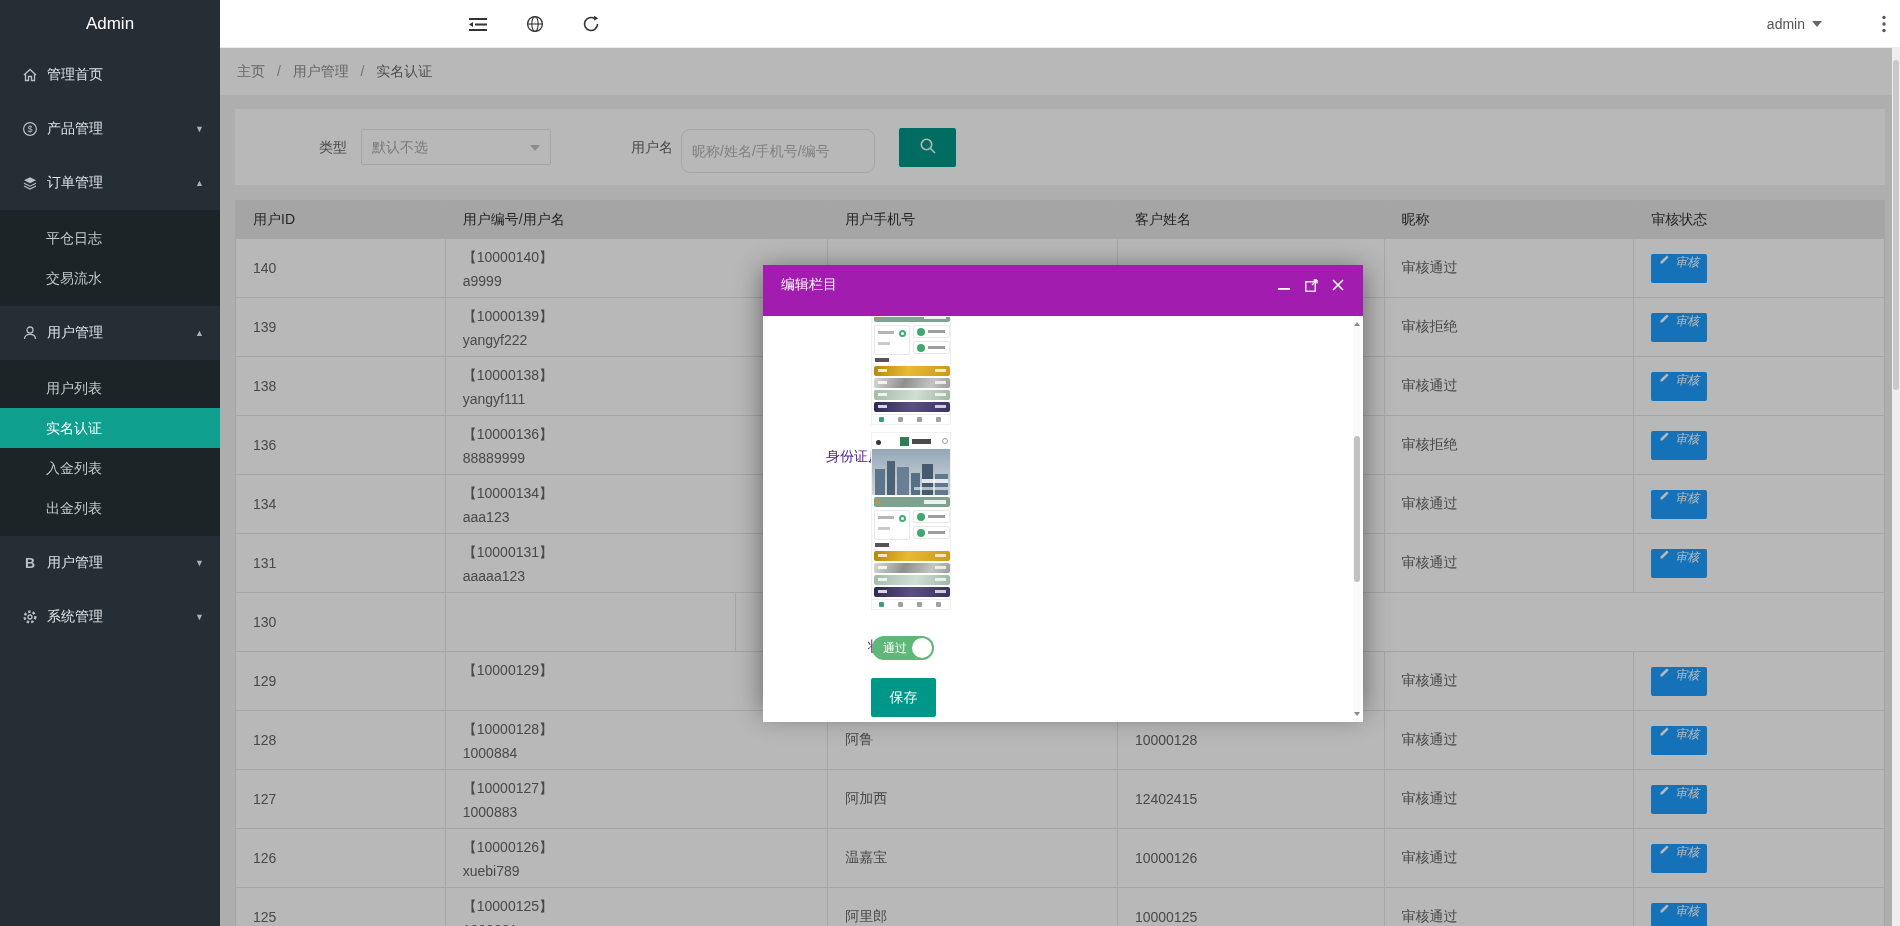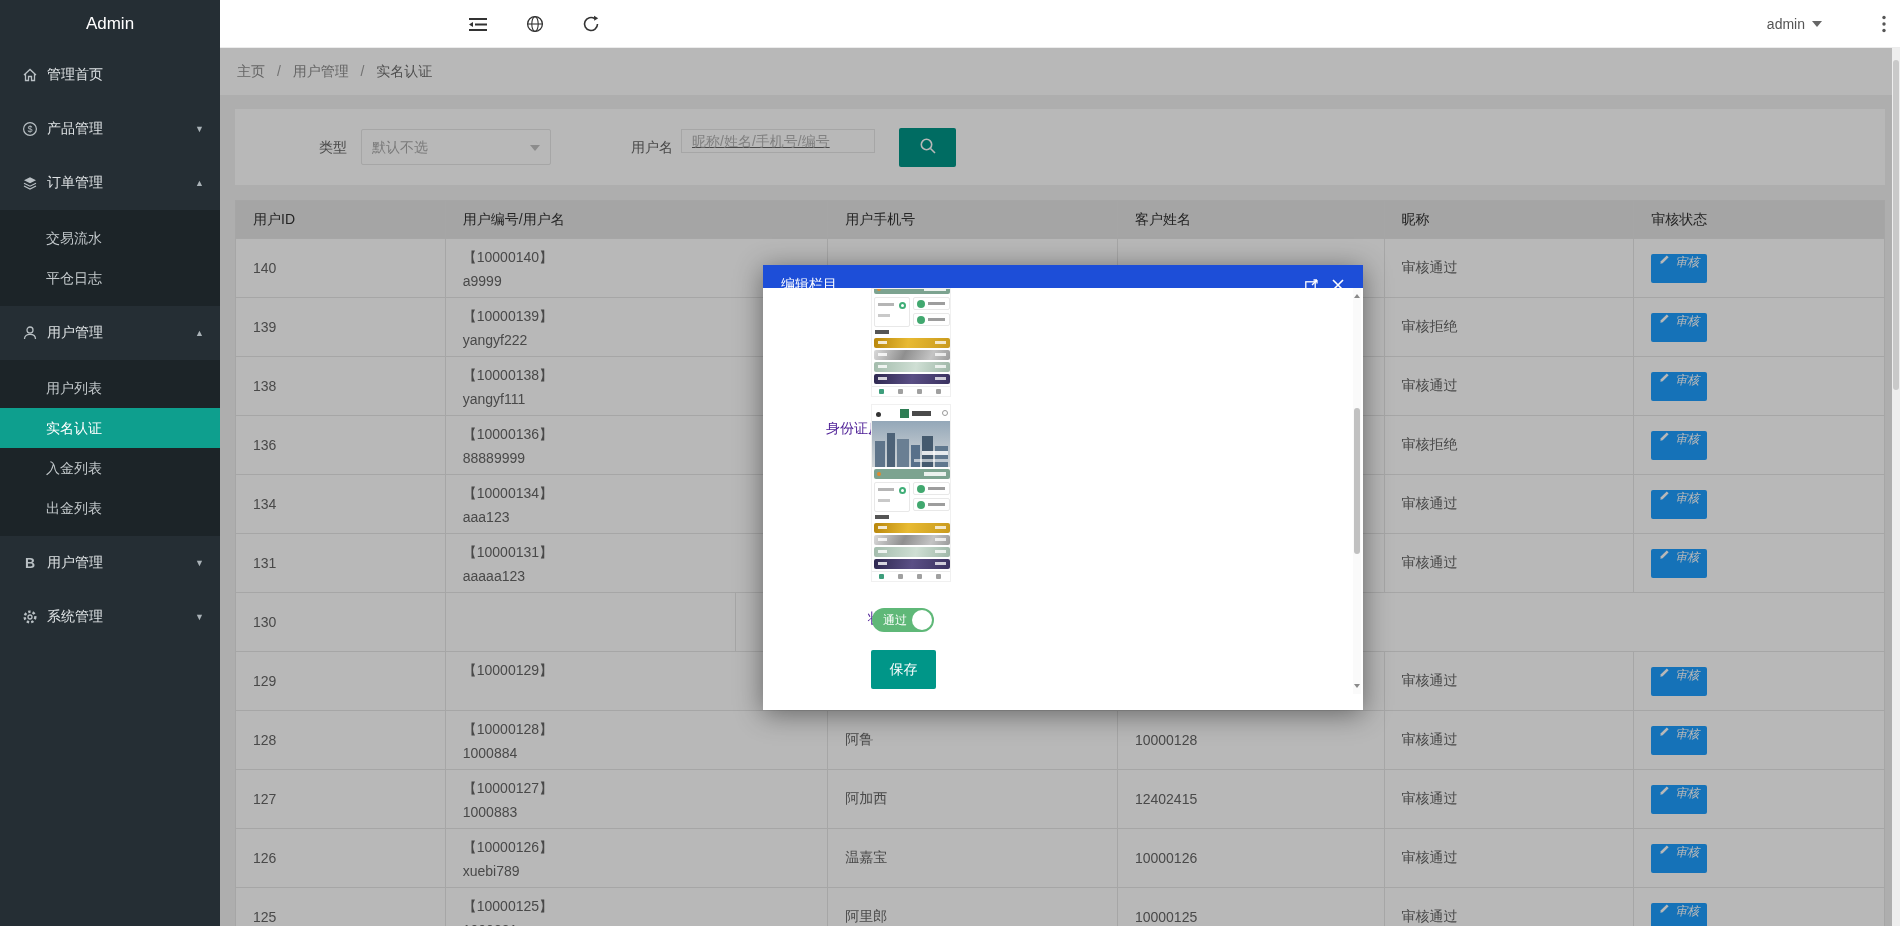--- a/index.html
+++ b/index.html
@@ -31,21 +31,21 @@
   .crumbbar { height:47px; line-height:47px; background:#fff; padding-left:17px; font-size:14px; }
   .crumb-link { color:#8d8d8d; cursor:pointer; }
   .crumb-sep { color:#9f9f9f; margin:0 8px; }
   .crumb-cur { color:#6e6e6e; }
 
   .filter-card { position:relative; margin:14px 15px 0 15px; height:76px; background:#fff; }
   .f-label { position:absolute; font-size:14px; color:#666; line-height:36px; top:20px; }
   .f-label.type { left:84px; } .f-label.uname { left:396px; }
   .f-select { position:absolute; left:126px; top:20px; width:190px; height:36px; border:1px solid #e6e6e6; background:#fff; border-radius:2px; line-height:34px; padding-left:10px; font-size:14px; color:#ababab; cursor:pointer; }
   .f-select .sel-caret { position:absolute; right:10px; top:15px; width:0; height:0; border-left:5px solid transparent; border-right:5px solid transparent; border-top:6px solid #c2c2c2; }
-  .f-input { position:absolute; left:446px; top:20px; width:194px; height:24px; border:1px solid #e6e6e6; border-radius:0; padding:0 10px; font-size:14px; color:#666; outline:none;text-decoration:underline; }
+  .f-input { position:absolute; left:446px; top:20px; width:194px; height:44px; border:1px solid #e6e6e6; border-radius:9px; padding:0 10px; font-size:14px; color:#666; outline:none; }
   .f-input::placeholder { color:#b3b3b3; }
   .f-search { position:absolute; left:664px; top:19px; width:57px; height:39px; background:#009688; border:none; border-radius:2px; cursor:pointer; display:flex; align-items:center; justify-content:center; }
 
   .table-card { position:relative; margin:15px 15px 0 15px; background:#fff; border:1px solid #e6e6e6; border-bottom:none; }
   .t-row { display:flex; border-bottom:1px solid #e6e6e6; }
   .t-head { height:38px; background:#e5e5e5; }
   .t-body-row { height:59px; background:#fff; }
   .t-cell { padding-left:17px; font-size:14px; color:#666; display:flex; flex-direction:column; justify-content:center; border-right:1px solid #e6e6e6; overflow:hidden; }
   .t-cell:last-child { border-right:none; }
   .t-head .t-cell { color:#333; }
@@ -55,21 +55,21 @@
 
   
   .dim-overlay { position:absolute; left:220px; top:48px; right:0; bottom:0; background:rgba(0,0,0,0.28); z-index:50; }
 
   
   .page-scrollbar { position:absolute; right:0; top:48px; bottom:0; width:8px; background:#eeeeee; z-index:60; }
   .page-scrollbar .thumb { position:absolute; left:1px; width:6px; top:12px; height:330px; background:#c9c9c9; border-radius:3px; }
 
   
   .modal { position:absolute; left:763px; top:265px; width:600px; height:445px; background:#fff; z-index:100; box-shadow:0 4px 26px rgba(0,0,0,.45); }
-  .m-header { position:relative; height:23px; background:#1d4ed8; }
+  .m-header { position:relative; height:51px; background:#a21caf; }
   .m-title { position:absolute; left:18px; top:0; line-height:39px; color:#fff; font-size:14px; }
   .m-btn { position:absolute; top:13px; width:14px; height:14px; cursor:pointer; display:flex; align-items:center; justify-content:center; }
   .m-min { left:514px; } .m-max { left:541px; } .m-close { left:568px; }
   .m-body { position:relative; height:406px; background:#fff; overflow:hidden; }
 
   
   .m-scroll { position:absolute; right:2px; top:0; width:8px; height:406px; background:#fafafa; }
   .m-scroll .arrow { position:absolute; left:0; width:8px; height:16px; display:flex; align-items:center; justify-content:center; cursor:pointer; }
   .m-scroll .arrow.up { top:0; } .m-scroll .arrow.down { bottom:0; }
   .tri-up { width:0;height:0;border-left:3px solid transparent;border-right:3px solid transparent;border-bottom:4px solid #8a8a8a; }
@@ -161,22 +161,22 @@
         <svg width="16" height="16" viewBox="0 0 16 16">
             <path d="M2 5.2 L8 2.2 L14 5.2 L8 8.2 Z" fill="#b9c0c4"></path>
             <path d="M2 8.2 L8 11.2 L14 8.2" fill="none" stroke="#b9c0c4" stroke-width="1.2"></path>
             <path d="M2 11 L8 14 L14 11" fill="none" stroke="#b9c0c4" stroke-width="1.2"></path>
           </svg>
       </span>
       <span>订单管理</span>
       <span class="chev">▲</span>
     </div>
     <div class="s-sub">
+      <div class="s-subitem">平仓日志</div>
       <div class="s-subitem">交易流水</div>
-      <div class="s-subitem">平仓日志</div>
     </div>
 
     <div class="s-item">
       <span class="ico">
         <svg width="16" height="16" viewBox="0 0 16 16">
             <circle cx="8" cy="5" r="3" fill="none" stroke="#b9c0c4" stroke-width="1.3"></circle>
             <path d="M2.5 14 C2.5 10.8 5 9.3 8 9.3 C11 9.3 13.5 10.8 13.5 14" fill="none" stroke="#b9c0c4" stroke-width="1.3"></path>
           </svg>
       </span>
       <span>用户管理</span>

